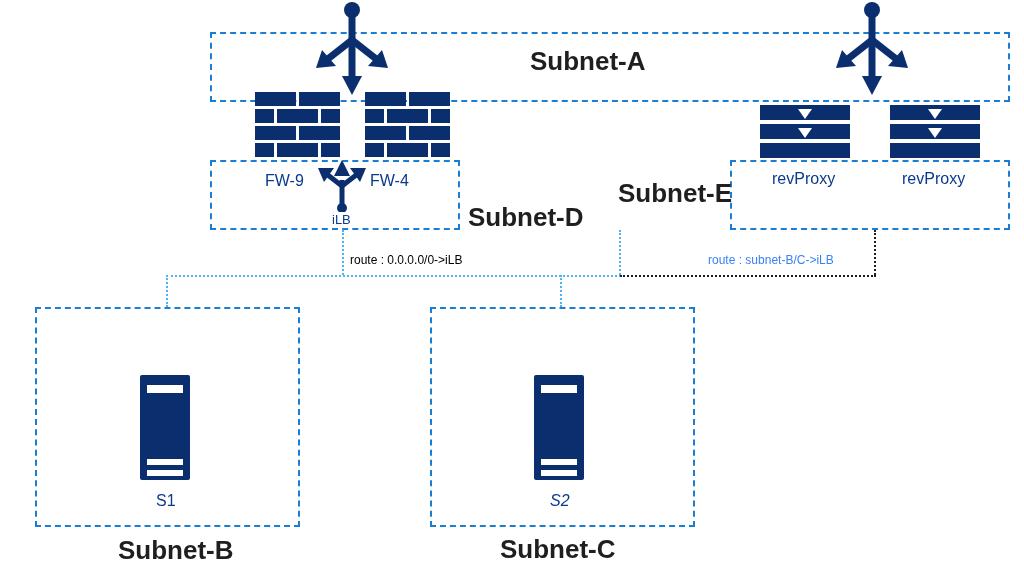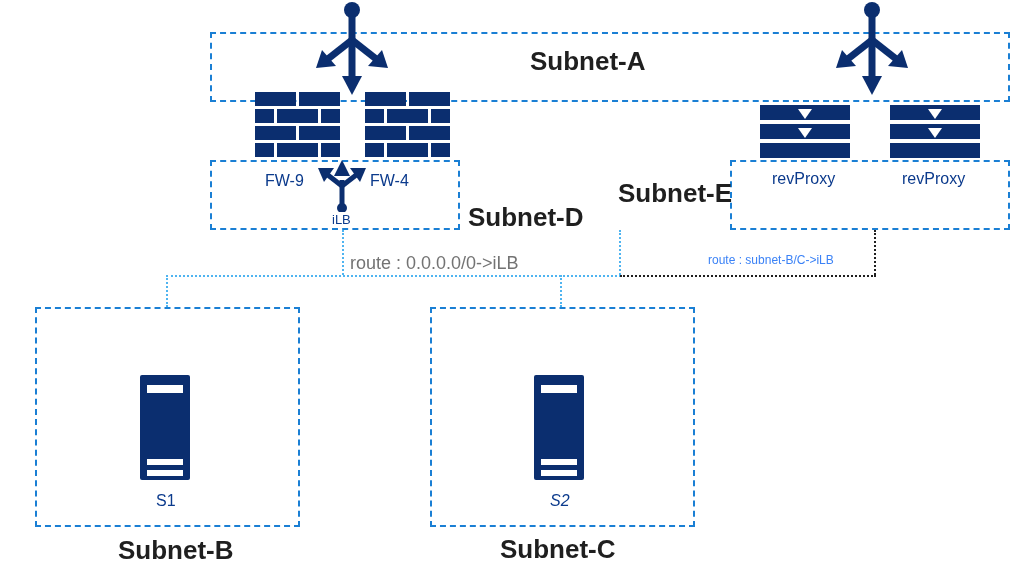--- a/index.html
+++ b/index.html
@@ -24,22 +24,22 @@
   .label-small {
     font-size: 16px;
     color: #0b3a8c;
     font-weight: 400;
   }
   .label-tiny {
     font-size: 13px;
     color: #0b3a8c;
   }
   .route-label {
-    font-size: 18px;
-    color: #737373;
+    font-size: 12px;
+    color: #000000;
   }
   .route-label-dark {
     font-size: 12px;
     color: #3b82f6;
   }
   
   .dotted-line {
     position: absolute;
     border-color: #4fb4f0;
     border-style: dotted;

